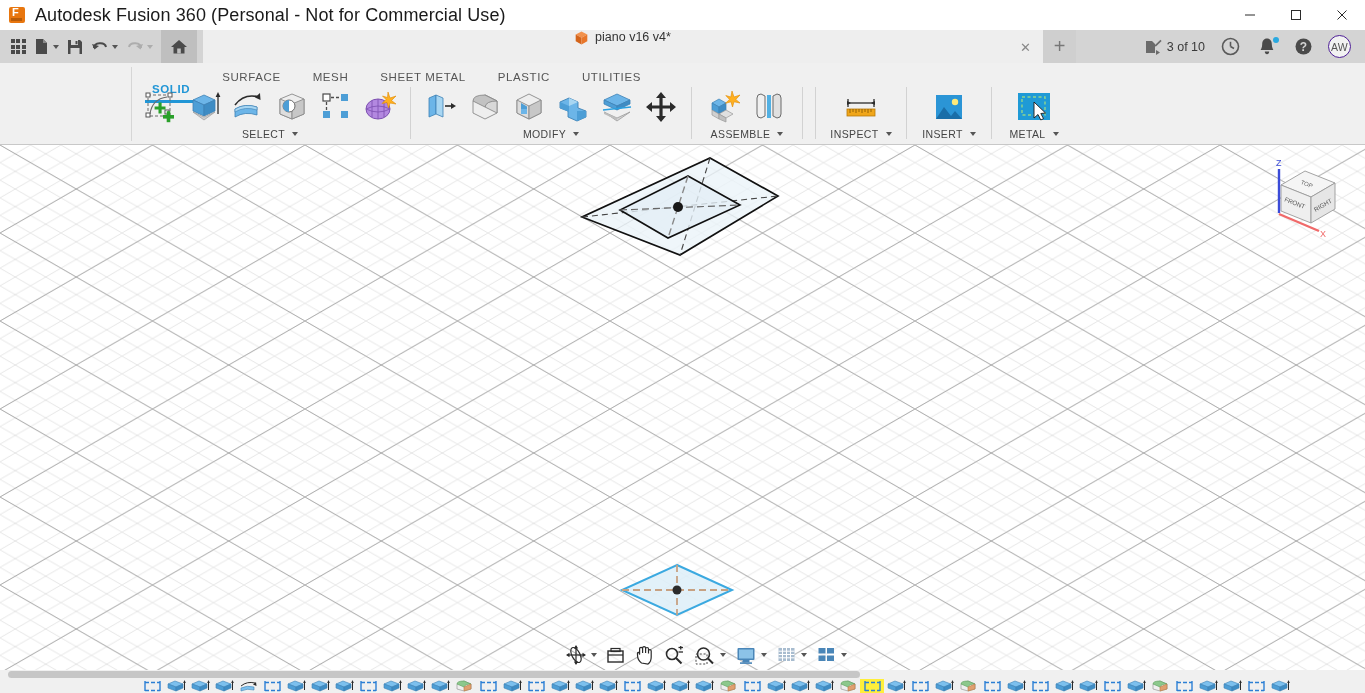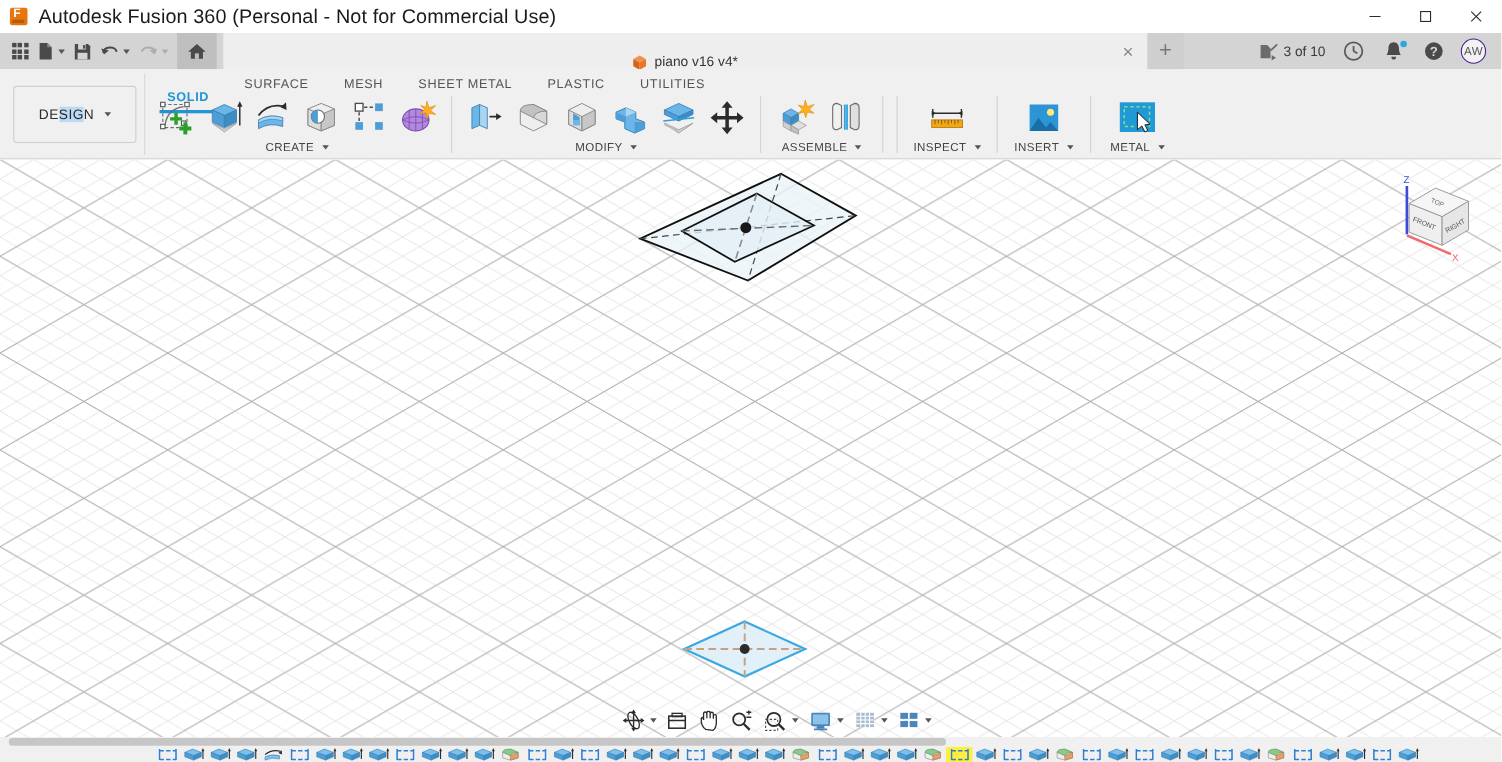--- a/index.html
+++ b/index.html
@@ -58,21 +58,21 @@
   .qa-btn.active { background: #bfbfbf; }
   .caret { width: 0; height: 0; border-left: 3.5px solid transparent;
            border-right: 3.5px solid transparent; border-top: 4px solid #555;
            margin-left: 3px; }
   .grid9 { display: grid; grid-template-columns: repeat(3,4px); grid-template-rows: repeat(3,4px); gap: 1.5px; }
   .grid9 i { background: #4a4a4a; display: block; }
 
   .tabs-area { flex: 1; display: flex; align-items: flex-end; position: relative; }
   .doc-tab {
     height: 33px; min-width: 450px; max-width: 840px; flex: 1;
-    background: #eeeeee; display: flex; align-items: flex-end; justify-content: center;
+    background: #eeeeee; display: flex; align-items: flex-start; justify-content: center;
     position: relative; margin-left: 6px;
   }
   .doc-tab-inner { display: flex; align-items: center; gap: 7px; }
   .cube-ico {
     width: 13px; height: 13px; position: relative; display: inline-block;
   }
   .cube-ico svg { display: block; }
   .doc-tab-label { font-size: 12.5px; color: #333; }
   .tab-close {
     position: absolute; right: 12px; top: 50%; transform: translateY(-50%);
@@ -317,24 +317,20 @@
         </svg>
       </div>
       <div class="qa-r-item" style="padding:0 6px;">
         <span class="avatar">AW</span>
       </div>
     </div>
   </div>
 
   <div class="ribbon">
 
-    <div class="design-box">
-      <span class="design-label"><span>DE</span><span class="hl">SIG</span><span>N</span></span>
-      <span class="caret"></span>
-    </div>
     <div class="ribbon-divider-v"></div>
 
     <div class="tabstrip">
       <div class="rtab active">SOLID</div>
       <div class="rtab">SURFACE</div>
       <div class="rtab">MESH</div>
       <div class="rtab">SHEET METAL</div>
       <div class="rtab">PLASTIC</div>
       <div class="rtab">UTILITIES</div>
     </div>
@@ -401,21 +397,21 @@
               <path d="M3 19 Q15 13 27 19" fill="none" stroke="#7c4fb0" stroke-width="0.8"></path>
               <path d="M3 19 Q15 25 27 19" fill="none" stroke="#7c4fb0" stroke-width="0.8"></path>
               <line x1="9" y1="10.5" x2="9" y2="27" stroke="#7c4fb0" stroke-width="0.8"></line>
               <line x1="15" y1="9" x2="15" y2="29" stroke="#7c4fb0" stroke-width="0.8"></line>
               <line x1="21" y1="10.5" x2="21" y2="27" stroke="#7c4fb0" stroke-width="0.8"></line>
               <path d="M25 2 L27 8 L33 6 L28.5 10.5 L33 14 L27 13 L25.5 18 L24 12.5 L19 13.5 L23 9.5 L19.5 6 L24.5 7.5 Z" fill="#ffb020" stroke="#e08a00" stroke-width="0.6"></path>
             </svg>
           </div>
         </div>
         <div class="panel-label">
-          <span>CREATE</span>
+          <span>SELECT</span>
             <span class="caret"></span>
         </div>
       </div>
 
       <div class="panel-sep"></div>
 
       <div class="panel">
         <div class="panel-icons">
           <div class="tool">
             <svg width="34" height="34" viewBox="0 0 34 34">

